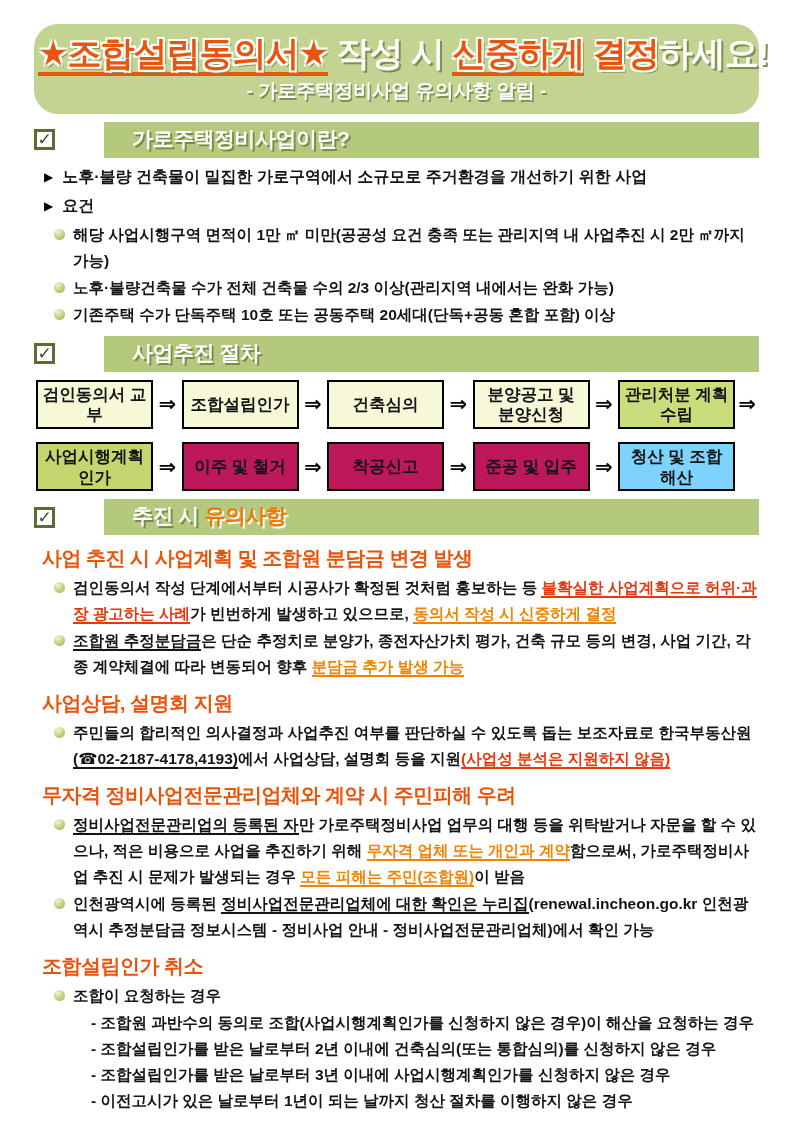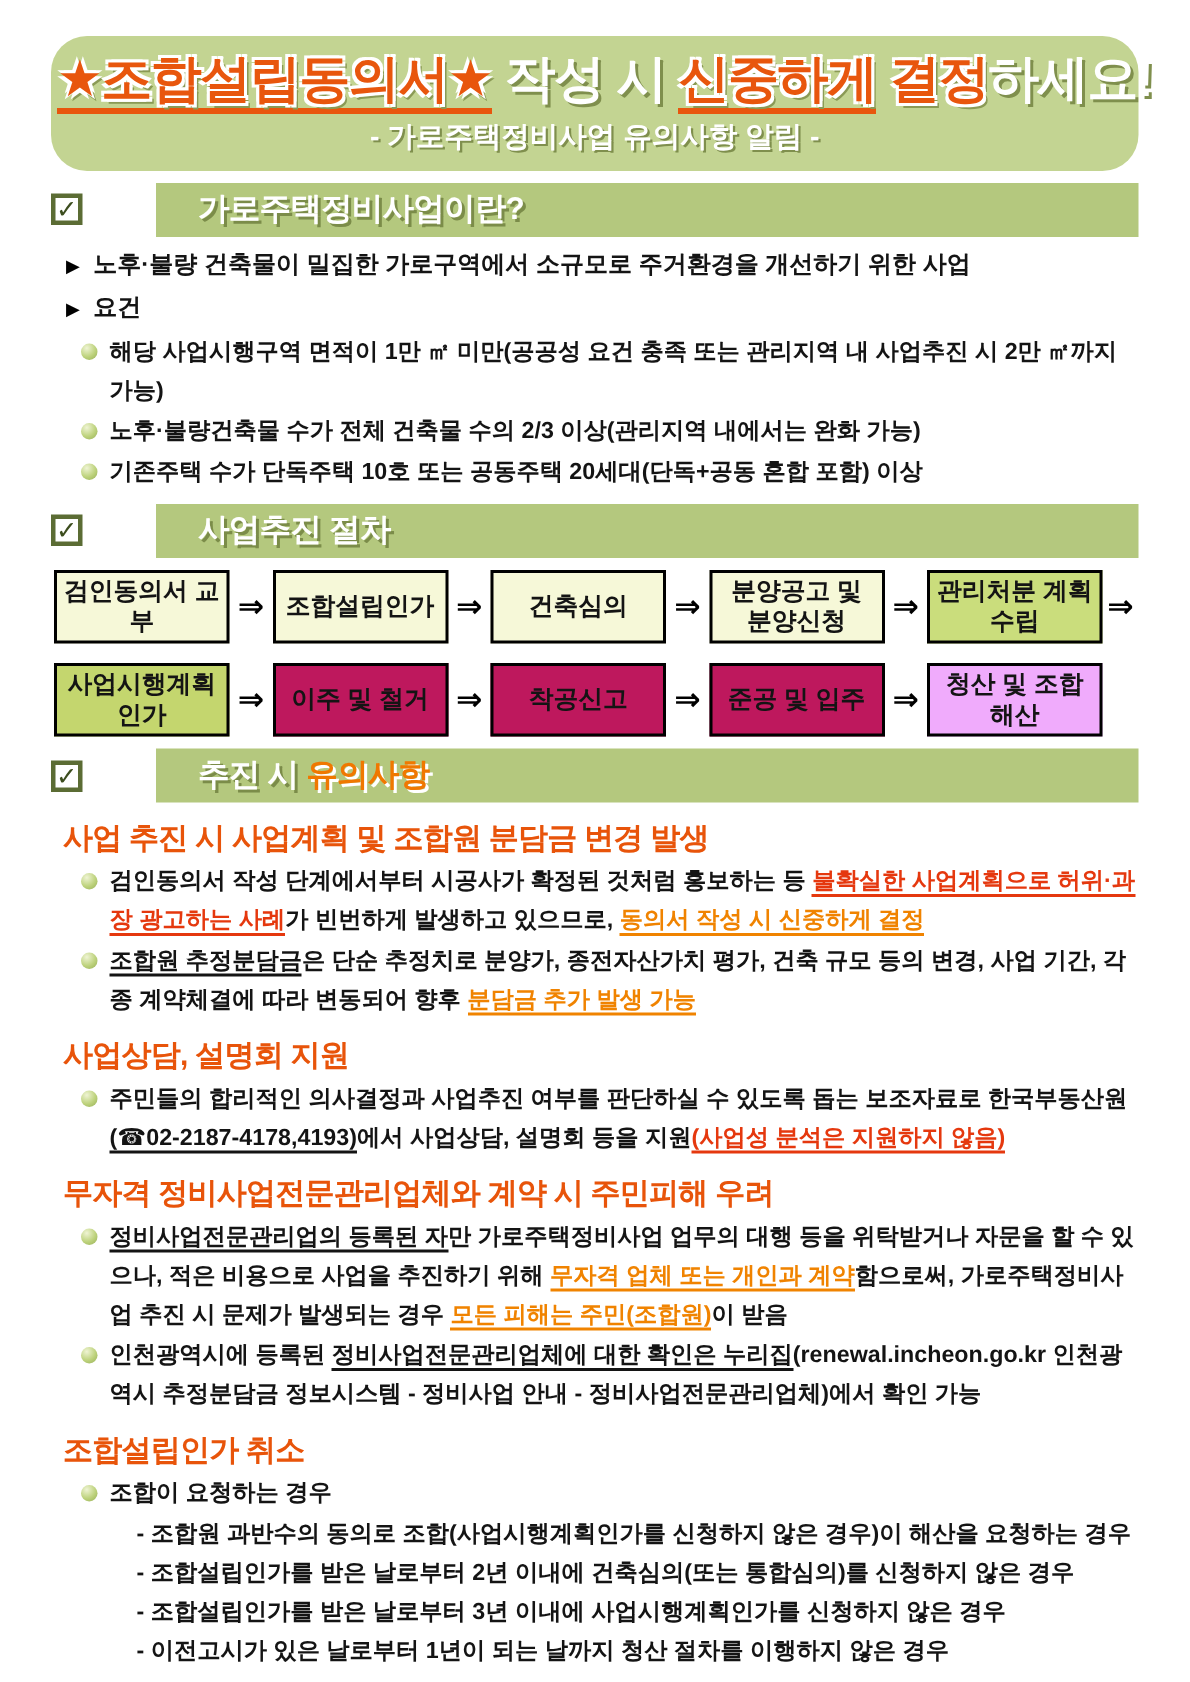--- a/index.html
+++ b/index.html
@@ -35,21 +35,21 @@
   .flow-row { display:flex; align-items:stretch; margin:8px 0 0 2px; }
   .flow-row + .flow-row { margin-top:13px; margin-bottom:4px; }
   .fbox { border:2px solid #000; width:117px; min-height:49px; display:flex; align-items:center;
           justify-content:center; text-align:center; font-size:16.5px; line-height:1.25; padding:2px 4px; }
   .farrow { flex:1; display:flex; align-items:center; justify-content:center; font-size:21px; color:#000; }
   .farrow.trail { flex:0 0 24px; }
   .c-pale  { background:#f6f8d8; }
   .c-light { background:#cadd7c; }
   .c-mid1  { background:#c4d66e; }
   .c-mid   { background:#be185d; }
-  .c-dark  { background:#f0abfc; }
+  .c-dark  { background:#7dd3fc; }
 
   
   .sub-title { color:#e8540a; font-size:20px; margin:10px 0 3px 8px; letter-spacing:-0.5px; }
   .hl-red    { color:#e5380e; border-bottom:2px solid #e5380e; }
   .hl-orange { color:#f08300; border-bottom:2px solid #f08300;margin-top:36px; }
   .u { border-bottom:2px solid #141414; }
 </style>
 </head>
 <body>
 

